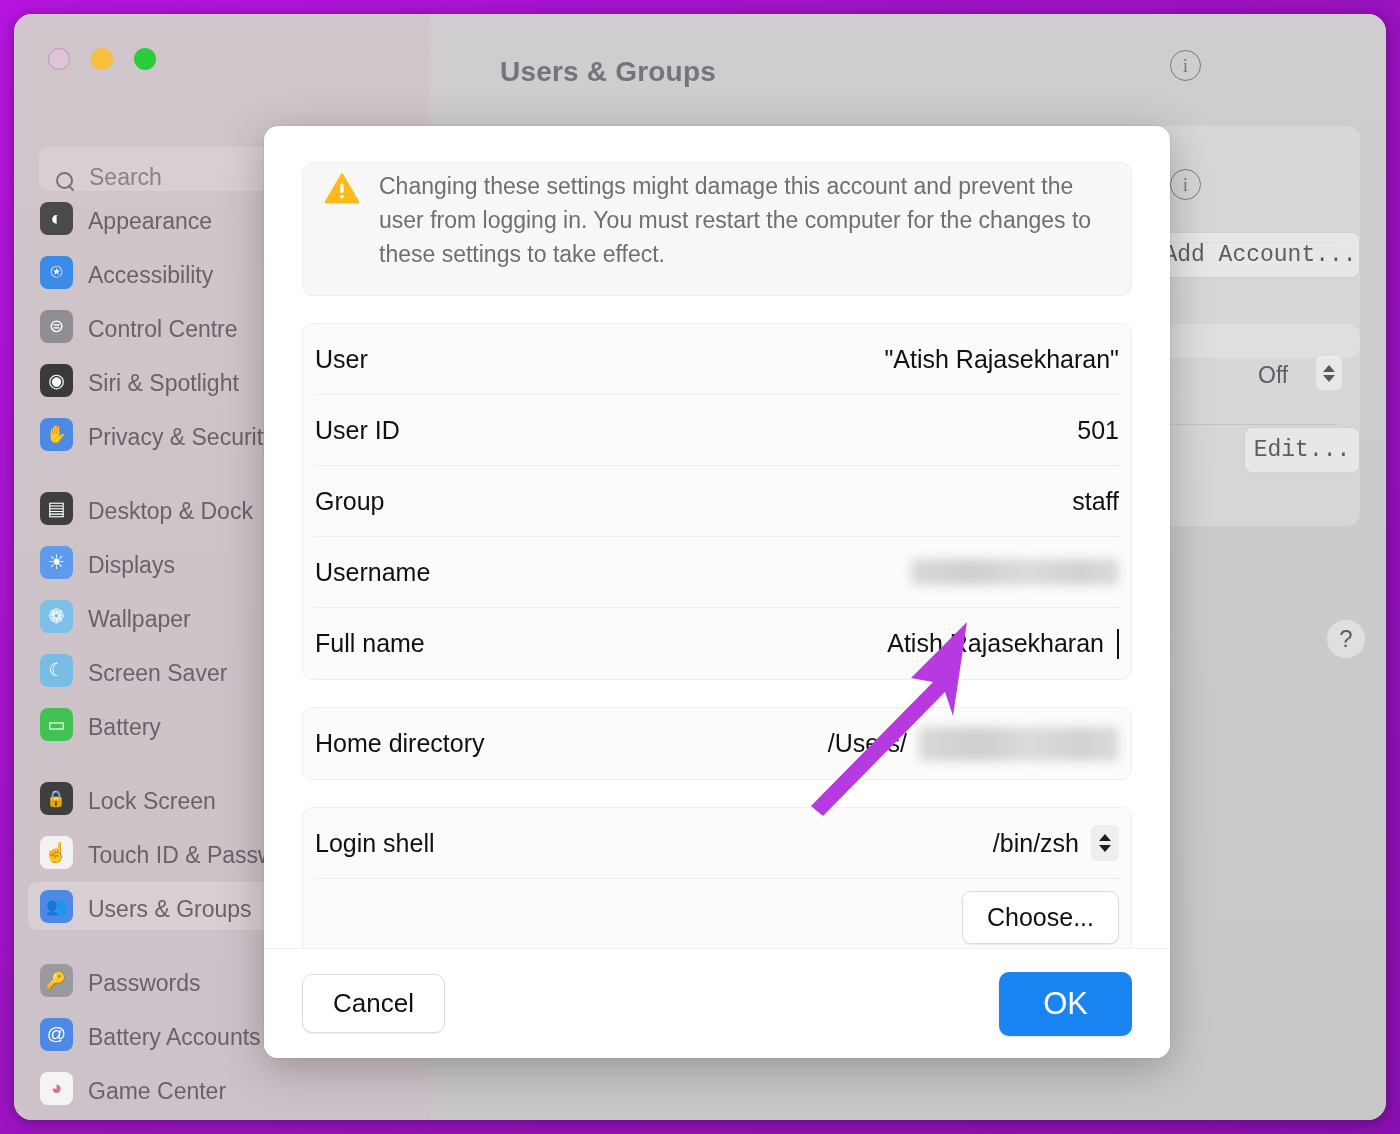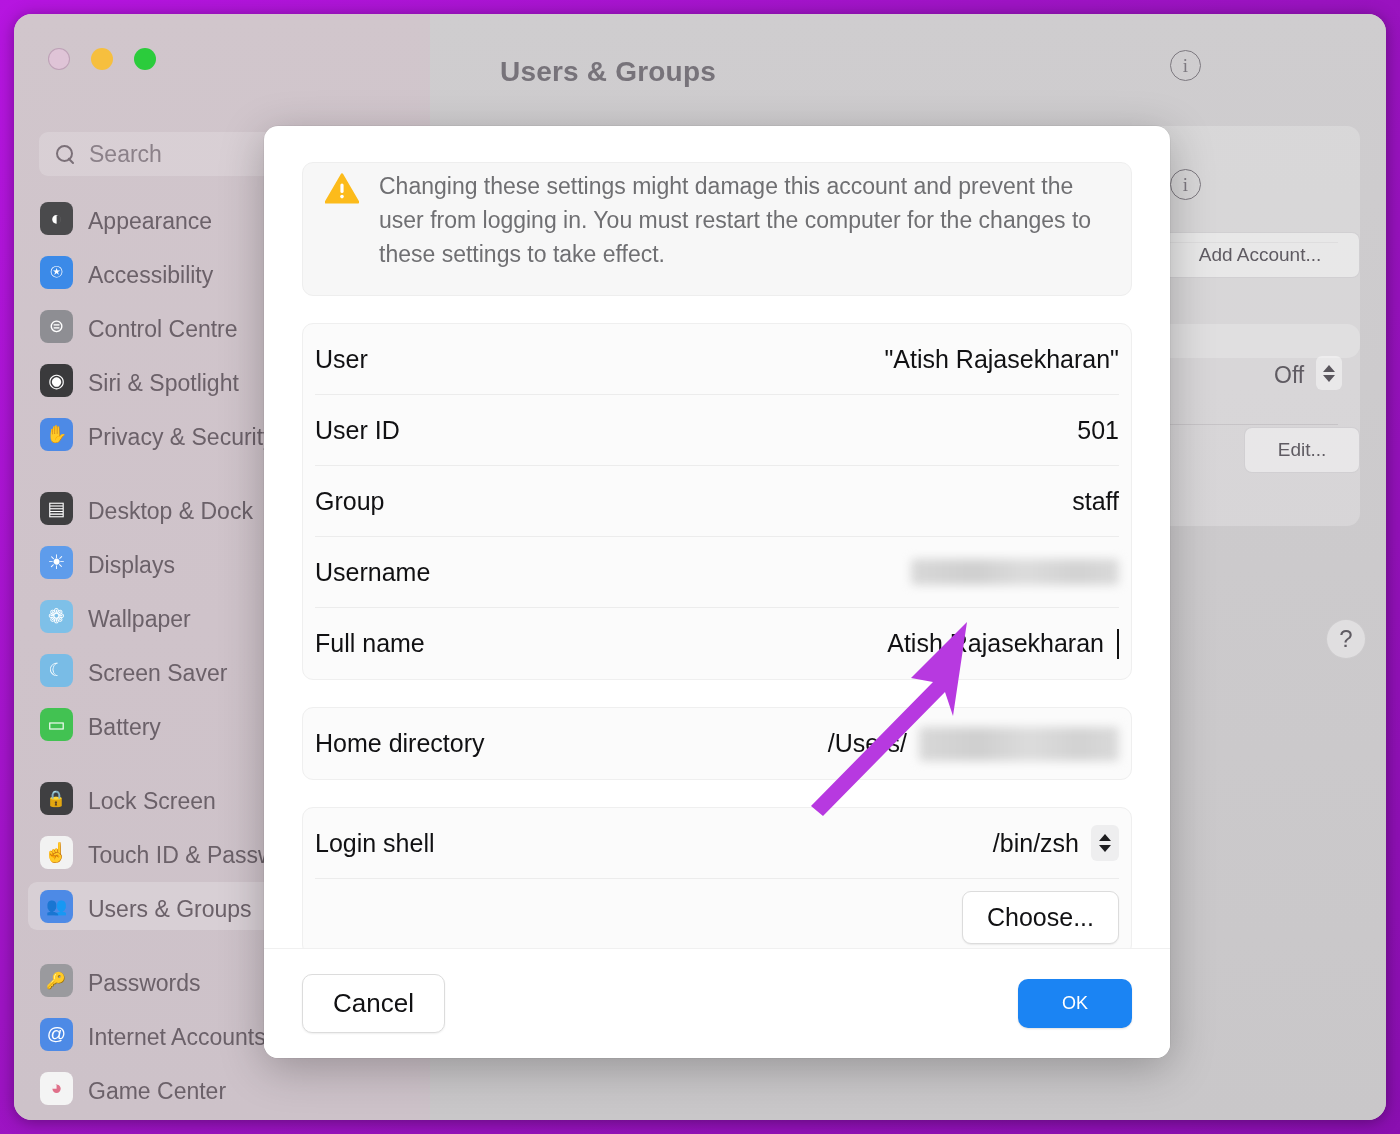--- a/index.html
+++ b/index.html
@@ -36,25 +36,25 @@
   #traffic-lights {
     position: absolute; left: 34px; top: 34px;
     display: flex; gap: 21px; align-items: center;
   }
   .light { width: 22px; height: 22px; border-radius: 50%; }
   .light.close   { background: #dfc4d7; border: 1px solid rgba(150,120,145,.45); }
   .light.min     { background: #f6bf3e; }
   .light.max     { background: #2bcc3c; }
 
   #search-box {
-    position: absolute; left: 25px; top: 118px;
+    position: absolute; left: 25px; top: 133px;
     width: 372px; height: 44px;
     border-radius: 9px;
     background: rgba(255,255,255,0.18);
-    display: flex; align-items: center; gap: 14px;
+    display: flex; align-items: flex-end; gap: 14px;
     padding: 0 16px;
   }
   #search-box .mag {
     width: 20px; height: 20px;
     position: relative; flex: none;
   }
   #search-box .mag::before {
     content:''; position:absolute; left:1px; top:1px;
     width:13px; height:13px; border-radius:50%;
     border:2.2px solid #7b7078;
@@ -120,24 +120,25 @@
     display:flex; align-items:center; justify-content:center;
     font-family: "Liberation Serif", serif;
   }
   .bg-btn {
     position: absolute;
     background: rgba(255,255,255,0.42);
     border-radius: 8px;
     border: 1px solid rgba(140,136,142,.25);
     color: #5f5b62;
     display: flex; align-items:center; justify-content:center;
-    font-size: 19px;
+    font-size: 23px;
+    font-family: Liberation Mono, monospace;
   }
   .bg-stepper-val {
-    position:absolute; font-size:23px; color:#5f5b62;margin-left:16px;
+    position:absolute; font-size:23px; color:#5f5b62;
   }
   .bg-stepper {
     position:absolute; width:26px; height:34px;
     border-radius:6px; background: rgba(255,255,255,0.45);
     display:flex; flex-direction:column; align-items:center; justify-content:center;
     gap:3px;
   }
   .chev { width:0;height:0;border-left:6px solid transparent;border-right:6px solid transparent;}
   .chev.up { border-bottom:7px solid #5a565d;}
   .chev.dn { border-top:7px solid #5a565d;}
@@ -241,21 +242,21 @@
     border:1px solid #dcdcdc;
     border-radius: 10px;
     font-size: 26px; color:#111113;
     padding: 13px 30px;
     box-shadow: 0 1px 2px rgba(0,0,0,.07);
   }
   #ok-button {
     background: #1b84f3;
     border: none;
     border-radius: 10px;
-    font-size: 18px; color:#ffffff;
+    font-size: 31px; color:#ffffff;
     padding: 14px 44px;
     box-shadow: 0 1px 2px rgba(0,0,0,.12);
   }
 
   
   #annot-arrow {
     position: absolute;
     left: 795px; top: 600px;
     width: 330px; height: 230px;
     pointer-events: none;
@@ -337,21 +338,21 @@
             <span class="app-icon" style="background: rgb(77, 138, 230); color: rgb(255, 255, 255); font-size: 17px;">👥</span>
             <span class="label">Users &amp; Groups</span>
           </div>
           <div class="side-gap"></div>
           <div class="side-item">
             <span class="app-icon" style="background: rgb(154, 154, 158); color: rgb(255, 255, 255); font-size: 16px;">🔑</span>
             <span class="label">Passwords</span>
           </div>
           <div class="side-item">
             <span class="app-icon" style="background: rgb(77, 138, 230); color: rgb(255, 255, 255); font-size: 19px;">@</span>
-            <span class="label">Internet Accounts</span>
+            <span class="label">Battery Accounts</span>
           </div>
           <div class="side-item">
             <span class="app-icon" style="background: rgb(244, 244, 244); color: rgb(224, 112, 138); font-size: 19px;">◕</span>
             <span class="label">Game Center</span>
           </div>
         </div>
     </div>
 
     <div id="content-pane">
       <div id="pane-title">Users &amp; Groups</div>

